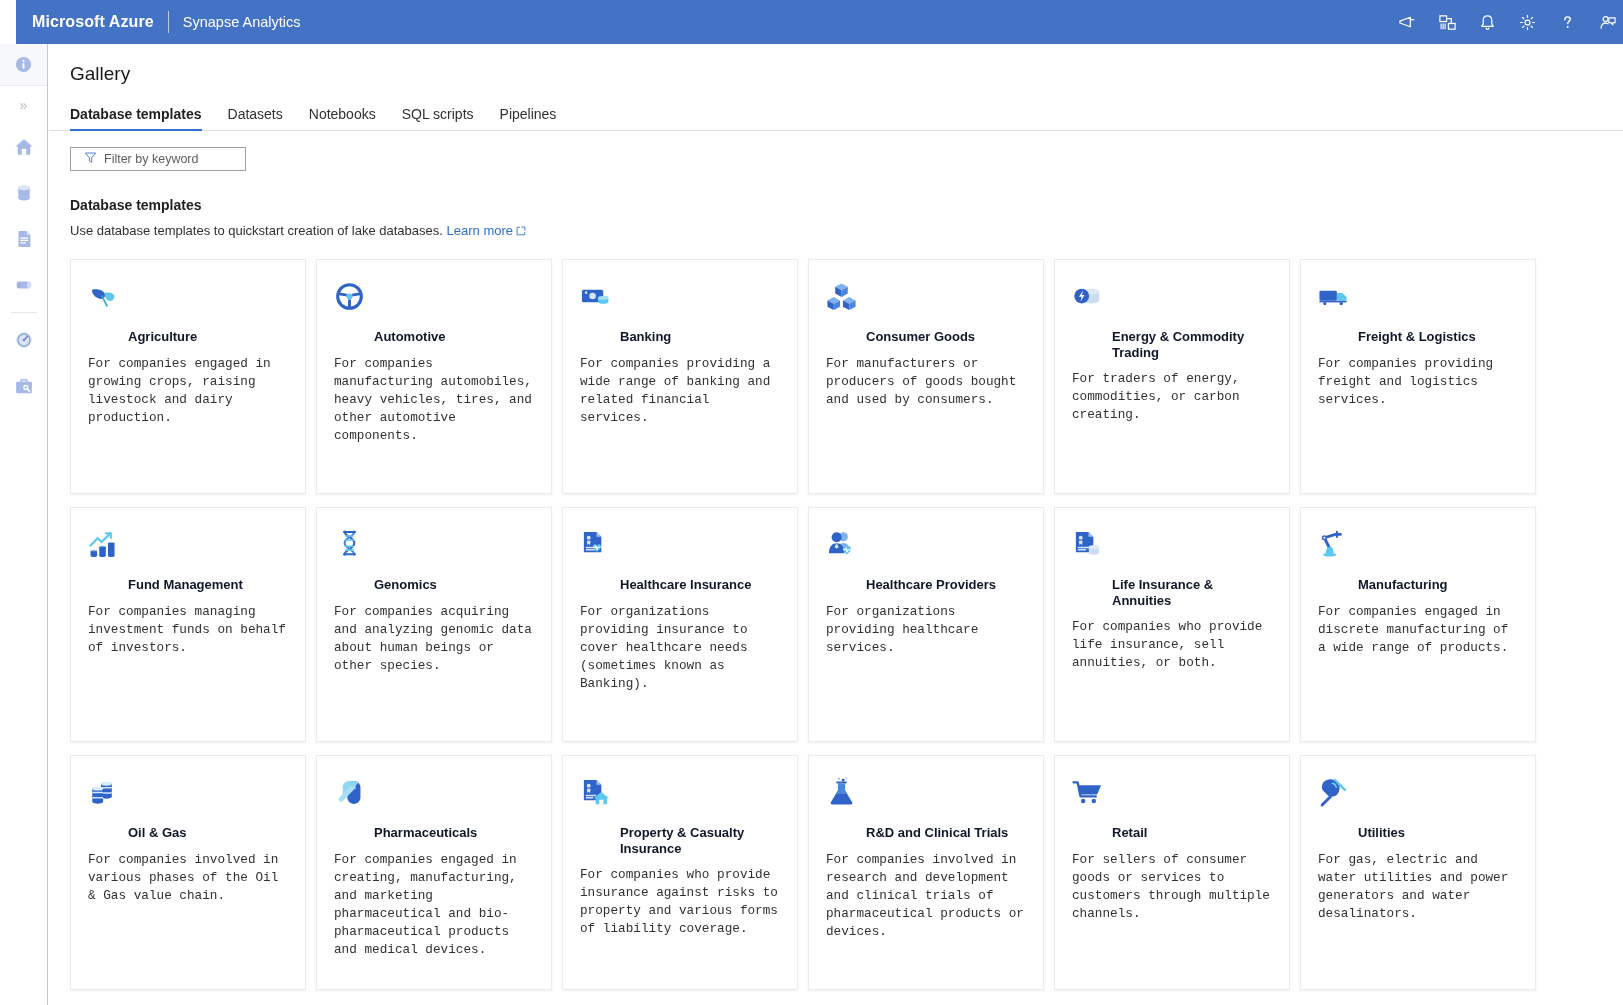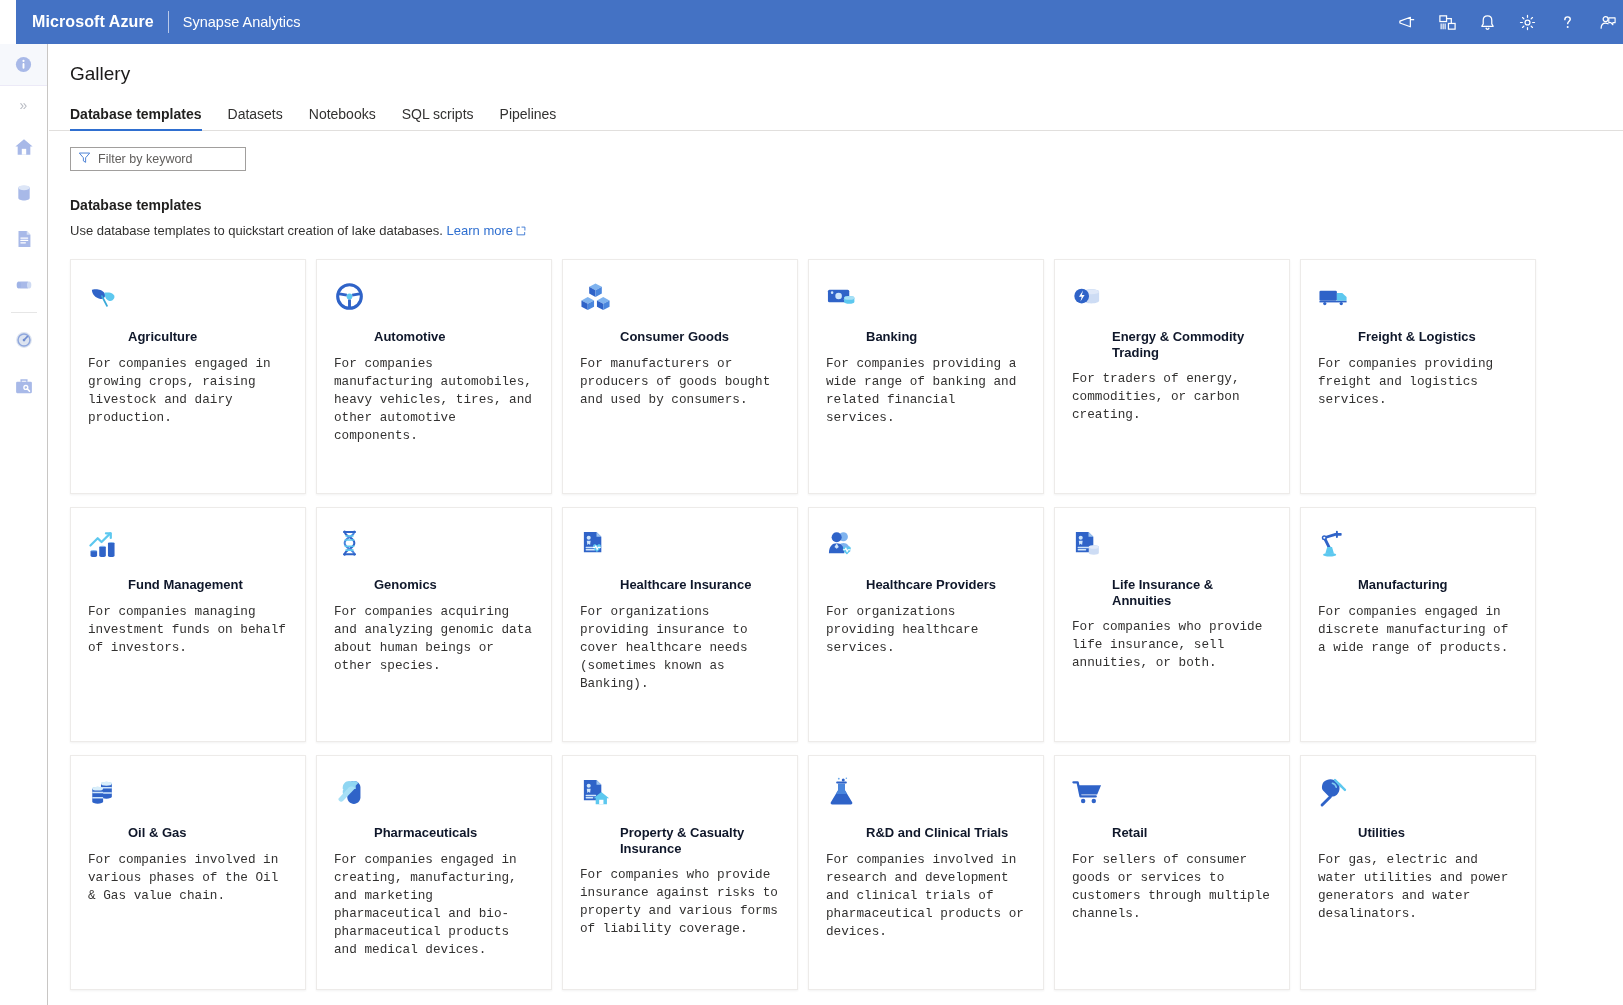--- a/index.html
+++ b/index.html
@@ -100,21 +100,21 @@
   .tab.active::after {
     content: ""; position: absolute; left: 0; right: 13px; bottom: 0;
     height: 2px; background: #2f6fd0;
   }
 
   
   .filter-row { padding: 16px 0 0 21px; }
   .filter-box {
     width: 176px; height: 24px;
     border: 1px solid #a19f9d; background: #fff;
-    display: flex; align-items: center; padding: 0 7px;
+    display: flex; align-items: center; padding: 0 13px;
     cursor: text;
   }
   .filter-ph { font-size: 12.5px; color: #605e5c; margin-left: 7px; }
 
   
   .sec-title {
     font-size: 14px; font-weight: bold; color: #201f1e;
     padding: 26px 0 0 21px;
   }
   .sec-sub {
@@ -312,54 +312,54 @@
             <path d="M16 19 L16 28 M13.2 14.6 L4.2 13 M18.8 14.6 L27.8 13" stroke="#2f63c8" stroke-width="3"></path>
           </svg>
       </div>
       <div class="card-title">Automotive</div>
       <div class="card-desc">For companies manufacturing automobiles, heavy vehicles, tires, and other automotive components.</div>
     </div>
 
     <div class="card">
       <div class="card-ico">
         <svg width="31" height="31" viewBox="0 0 32 32">
+            <rect x="2" y="9" width="22" height="13" rx="1.6" fill="#2f63c8"></rect>
+            <circle cx="13" cy="15.5" r="3.4" fill="#cfe6fb"></circle>
+            <circle cx="6.3" cy="12" r="1.3" fill="#cfe6fb"></circle>
+            <circle cx="19.7" cy="19" r="1.3" fill="#cfe6fb"></circle>
+            <ellipse cx="24" cy="17.5" rx="5.3" ry="1.9" fill="#5dc8ef"></ellipse>
+            <path d="M18.7 17.5 L18.7 21.6 C18.7 22.7 21.1 23.6 24 23.6 C26.9 23.6 29.3 22.7 29.3 21.6 L29.3 17.5 Z" fill="#5dc8ef"></path>
+            <ellipse cx="24" cy="17.5" rx="5.3" ry="1.9" fill="#a7e0f6"></ellipse>
+          </svg>
+      </div>
+      <div class="card-title">Banking</div>
+      <div class="card-desc">For companies providing a wide range of banking and related financial services.</div>
+    </div>
+
+    <div class="card">
+      <div class="card-ico">
+        <svg width="31" height="31" viewBox="0 0 32 32">
             <path d="M16 2.5 L22.5 6 L16 9.5 L9.5 6 Z" fill="#7fb3ef"></path>
             <path d="M9.5 6 L16 9.5 L16 16.5 L9.5 13 Z" fill="#2f63c8"></path>
             <path d="M22.5 6 L22.5 13 L16 16.5 L16 9.5 Z" fill="#4a86dd"></path>
             <path d="M8 16.5 L14.5 20 L8 23.5 L1.5 20 Z" fill="#7fb3ef"></path>
             <path d="M1.5 20 L8 23.5 L8 30 L1.5 26.5 Z" fill="#2f63c8"></path>
             <path d="M14.5 20 L14.5 26.5 L8 30 L8 23.5 Z" fill="#4a86dd"></path>
             <path d="M24 16.5 L30.5 20 L24 23.5 L17.5 20 Z" fill="#7fb3ef"></path>
             <path d="M17.5 20 L24 23.5 L24 30 L17.5 26.5 Z" fill="#2f63c8"></path>
             <path d="M30.5 20 L30.5 26.5 L24 30 L24 23.5 Z" fill="#4a86dd"></path>
           </svg>
       </div>
       <div class="card-title">Consumer Goods</div>
       <div class="card-desc">For manufacturers or producers of goods bought and used by consumers.</div>
     </div>
 
     <div class="card">
       <div class="card-ico">
         <svg width="31" height="31" viewBox="0 0 32 32">
-            <rect x="2" y="9" width="22" height="13" rx="1.6" fill="#2f63c8"></rect>
-            <circle cx="13" cy="15.5" r="3.4" fill="#cfe6fb"></circle>
-            <circle cx="6.3" cy="12" r="1.3" fill="#cfe6fb"></circle>
-            <circle cx="19.7" cy="19" r="1.3" fill="#cfe6fb"></circle>
-            <ellipse cx="24" cy="17.5" rx="5.3" ry="1.9" fill="#5dc8ef"></ellipse>
-            <path d="M18.7 17.5 L18.7 21.6 C18.7 22.7 21.1 23.6 24 23.6 C26.9 23.6 29.3 22.7 29.3 21.6 L29.3 17.5 Z" fill="#5dc8ef"></path>
-            <ellipse cx="24" cy="17.5" rx="5.3" ry="1.9" fill="#a7e0f6"></ellipse>
-          </svg>
-      </div>
-      <div class="card-title">Banking</div>
-      <div class="card-desc">For companies providing a wide range of banking and related financial services.</div>
-    </div>
-
-    <div class="card">
-      <div class="card-ico">
-        <svg width="31" height="31" viewBox="0 0 32 32">
             <ellipse cx="20" cy="11" rx="8" ry="2.6" fill="#a9c6ee"></ellipse>
             <path d="M12 11 L12 20.5 C12 22 15.6 23.2 20 23.2 C24.4 23.2 28 22 28 20.5 L28 11 Z" fill="#cddcf4"></path>
             <ellipse cx="20" cy="11" rx="8" ry="2.6" fill="#dfe8f8"></ellipse>
             <circle cx="10" cy="15.5" r="7.6" fill="#2f63c8"></circle>
             <path d="M11.4 9.8 L7.2 16.3 L10 16.3 L8.7 21.2 L13 14.4 L10.2 14.4 Z" fill="#fff"></path>
           </svg>
       </div>
       <div class="card-title">Energy &amp; Commodity Trading</div>
       <div class="card-desc">For traders of energy, commodities, or carbon creating.</div>
     </div>

